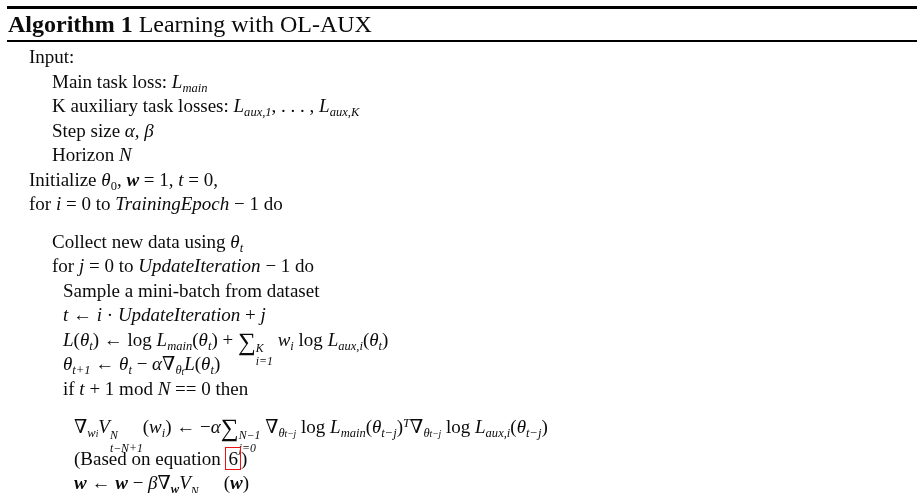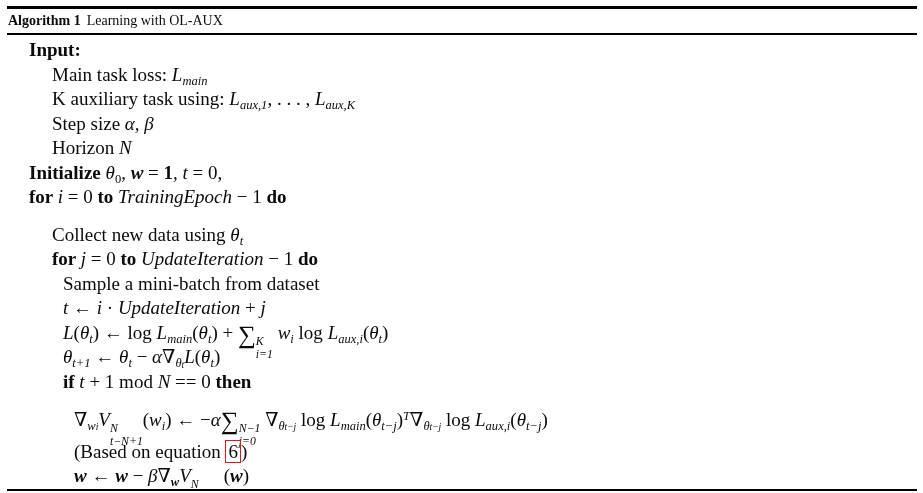--- a/index.html
+++ b/index.html
@@ -18,42 +18,42 @@
     color: var(--text);
   }
   .algo {
     position: absolute;
     left: 7px; top: 6px;
     width: 910px;
   }
   .rule { height: 2px; background: var(--rule); }
   .rule.thick { height: 3px; }
   .algo-header {
-    height: 24px;
+    height: 31px;
     display: flex;
     align-items: center;
-    font-size: 14px;
+    font-size: 24px;
     padding-left: 1px;
     white-space: pre;
   }
   .algo-header .lbl { font-weight: bold; margin-right: 6px; }
   .algo-body {
     padding-top: 3px;
     font-size: 19px;
   }
   .line {
     height: 24.5px;
     line-height: 24.5px;
     white-space: pre;
   }
   
   .algo-body .line:nth-child(15) { height: 45.5px; line-height: 45.5px; }
 
   .sg-n  { }
-  .sg-b  { font-weight: bold; }
+  .sg-b  { font-weight: normal; }
   .sg-i  { font-style: italic; }
   .sg-bi { font-weight: bold; font-style: italic; }
   .sg-cal { font-style: italic; }
   .sg-sub  { font-size: 0.66em; font-style: italic; vertical-align: -0.32em; }
   .sg-subn { font-size: 0.66em; vertical-align: -0.32em; }
   .sg-bsub { font-size: 0.66em; font-style: italic; font-weight: bold; vertical-align: -0.32em; }
   .sg-subsub { font-size: 0.5em; font-style: italic; vertical-align: -0.5em; }
   .sg-sup  { font-size: 0.66em; font-style: italic; vertical-align: 0.45em; }
   .sg-sum  { font-size: 1.32em; line-height: 1; vertical-align: -0.14em; }
   .sg-box {
@@ -77,21 +77,21 @@
 <div class="algo">
   <div class="rule thick"></div>
   <div class="algo-header">
     <span class="lbl">Algorithm 1</span>
     <span>Learning with OL-AUX</span>
   </div>
   <div class="rule"></div>
   <div class="algo-body">
       <div class="line" style="padding-left: 22px;"><span class="sg-b">Input:</span></div>
       <div class="line" style="padding-left: 45px;"><span class="sg-n">Main task loss: </span><span class="sg-cal">L</span><span class="sg-sub">main</span></div>
-      <div class="line" style="padding-left: 45px;"><span class="sg-n">K auxiliary task using: </span><span class="sg-cal">L</span><span class="sg-sub">aux,1</span><span class="sg-n">, . . . , </span><span class="sg-cal">L</span><span class="sg-sub">aux,K</span></div>
+      <div class="line" style="padding-left: 45px;"><span class="sg-n">K auxiliary task losses: </span><span class="sg-cal">L</span><span class="sg-sub">aux,1</span><span class="sg-n">, . . . , </span><span class="sg-cal">L</span><span class="sg-sub">aux,K</span></div>
       <div class="line" style="padding-left: 45px;"><span class="sg-n">Step size </span><span class="sg-i">α, β</span></div>
       <div class="line" style="padding-left: 45px;"><span class="sg-n">Horizon </span><span class="sg-i">N</span></div>
       <div class="line" style="padding-left: 22px;"><span class="sg-b">Initialize </span><span class="sg-i">θ</span><span class="sg-subn">0</span><span class="sg-n">, </span><span class="sg-bi">w</span><span class="sg-n"> = </span><span class="sg-b">1</span><span class="sg-n">, </span><span class="sg-i">t</span><span class="sg-n"> = 0,</span></div>
       <div class="line" style="padding-left: 22px;"><span class="sg-b">for </span><span class="sg-i">i</span><span class="sg-n"> = 0 </span><span class="sg-b">to </span><span class="sg-i">TrainingEpoch</span><span class="sg-n"> − 1 </span><span class="sg-b">do</span></div>
       <div class="line" style="padding-left: 45px; margin-top: 13px;"><span class="sg-n">Collect new data using </span><span class="sg-i">θ</span><span class="sg-sub">t</span></div>
       <div class="line" style="padding-left: 45px;"><span class="sg-b">for </span><span class="sg-i">j</span><span class="sg-n"> = 0 </span><span class="sg-b">to </span><span class="sg-i">UpdateIteration</span><span class="sg-n"> − 1 </span><span class="sg-b">do</span></div>
       <div class="line" style="padding-left: 56px;"><span class="sg-n">Sample a mini-batch from dataset</span></div>
       <div class="line" style="padding-left: 56px;"><span class="sg-i">t</span><span class="sg-n"> ← </span><span class="sg-i">i</span><span class="sg-n"> · </span><span class="sg-i">UpdateIteration</span><span class="sg-n"> + </span><span class="sg-i">j</span></div>
       <div class="line" style="padding-left: 56px;"><span class="sg-cal">L</span><span class="sg-n">(</span><span class="sg-i">θ</span><span class="sg-sub">t</span><span class="sg-n">) ← log </span><span class="sg-cal">L</span><span class="sg-sub">main</span><span class="sg-n">(</span><span class="sg-i">θ</span><span class="sg-sub">t</span><span class="sg-n">) + </span><span class="sg-sum">∑</span><span class="stack"><span>K</span><span>i=1</span></span><span class="sg-n"> </span><span class="sg-i">w</span><span class="sg-sub">i</span><span class="sg-n"> log </span><span class="sg-cal">L</span><span class="sg-sub">aux,i</span><span class="sg-n">(</span><span class="sg-i">θ</span><span class="sg-sub">t</span><span class="sg-n">)</span></div>
       <div class="line" style="padding-left: 56px;"><span class="sg-i">θ</span><span class="sg-sub">t+1</span><span class="sg-n"> ← </span><span class="sg-i">θ</span><span class="sg-sub">t</span><span class="sg-n"> − </span><span class="sg-i">α</span><span class="sg-n">∇</span><span class="sg-sub">θ</span><span class="sg-subsub">t</span><span class="sg-cal">L</span><span class="sg-n">(</span><span class="sg-i">θ</span><span class="sg-sub">t</span><span class="sg-n">)</span></div>

